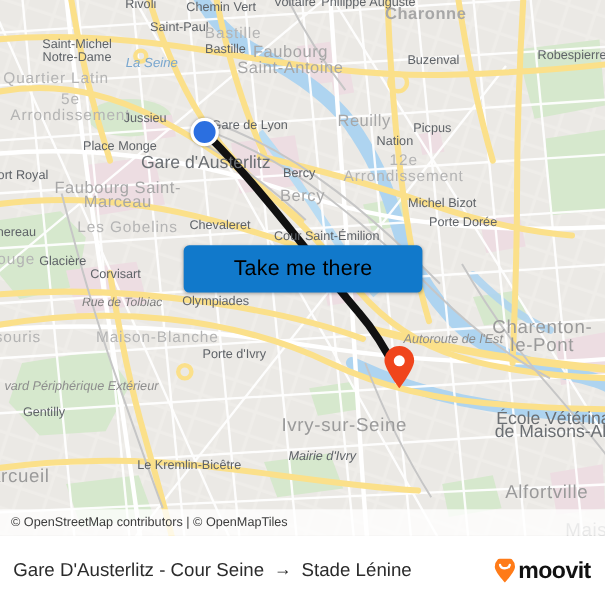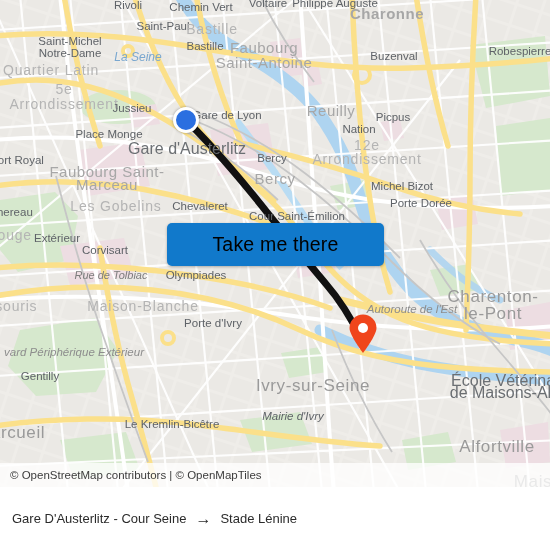--- a/index.html
+++ b/index.html
@@ -41,21 +41,21 @@
 
   
   #attrib{position:absolute;left:0;top:463px;width:550px;height:24px;
       background:rgba(255,255,255,.78);display:flex;align-items:center;}
   #attrib span{font-size:11.5px;color:#3c3c3c;padding-left:10px;}
 
   
   #footer{position:absolute;left:0;top:487px;width:550px;height:63px;background:#fff;
       display:flex;align-items:center;}
   #trip{display:flex;align-items:center;padding-left:12px;flex:1;min-width:0;}
-  #trip .stop{font-size:13px;color:#2b2b2b;white-space:nowrap;}
+  #trip .stop{font-size:17px;color:#2b2b2b;white-space:nowrap;}
   #trip .arrow{font-size:16px;color:#2b2b2b;margin:0 9px;}
   #brand{display:flex;align-items:center;padding-right:13px;}
   #brand .wordmark{font-size:21px;font-weight:bold;color:#111;letter-spacing:-.5px;margin-left:2px;}
 </style>
 </head>
 <body>
 
 <div id="app">
 
   <div id="map">
@@ -231,21 +231,21 @@
         <div class="lbl city2" style="left: 107px; top: 172px;">Faubourg Saint-</div>
         <div class="lbl city2" style="left: 107px; top: 185px;">Marceau</div>
         <div class="lbl city2" style="left: 275px; top: 179px;">Bercy</div>
         <div class="lbl poi" style="left: 402px; top: 186px;">Michel Bizot</div>
         <div class="lbl poi" style="left: 12px; top: 212px;">chereau</div>
         <div class="lbl district" style="left: 116px; top: 207px;">Les Gobelins</div>
         <div class="lbl poi" style="left: 200px; top: 206px;">Chevaleret</div>
         <div class="lbl poi" style="left: 421px; top: 203px;">Porte Dorée</div>
         <div class="lbl poi" style="left: 297px; top: 216px;">Cour Saint-Émilion</div>
         <div class="lbl district" style="left: 12px; top: 236px;">rouge</div>
-        <div class="lbl poi" style="left: 57px; top: 238px;">Extérieur</div>
+        <div class="lbl poi" style="left: 57px; top: 238px;">Glacière</div>
         <div class="lbl poi" style="left: 105px; top: 250px;">Corvisart</div>
         <div class="lbl road" style="left: 111px; top: 275px;">Rue de Tolbiac</div>
         <div class="lbl poi" style="left: 196px; top: 275px;">Olympiades</div>
         <div class="lbl city" style="left: 493px; top: 297px;">Charenton-</div>
         <div class="lbl city" style="left: 493px; top: 314px;">le-Pont</div>
         <div class="lbl district" style="left: 14px; top: 307px;">tsouris</div>
         <div class="lbl district" style="left: 143px; top: 307px;">Maison-Blanche</div>
         <div class="lbl hw" style="left: 412px; top: 309px;">Autoroute de l'Est</div>
         <div class="lbl poi" style="left: 213px; top: 323px;">Porte d'Ivry</div>
         <div class="lbl city" style="left: 313px; top: 386px;">Ivry-sur-Seine</div>
@@ -275,15 +275,22 @@
       <span>© OpenStreetMap contributors | © OpenMapTiles</span>
     </div>
   </div>
 
   <div id="footer">
     <div id="trip">
       <span class="stop">Gare D'Austerlitz - Cour Seine</span>
       <span class="arrow">→</span>
       <span class="stop">Stade Lénine</span>
     </div>
+    <div id="brand">
+      <svg width="20" height="22" viewBox="0 0 20 22" xmlns="http://www.w3.org/2000/svg">
+        <path d="M10 21.5 C10 21.5 19.2 11.8 19.2 7.2 A9.2 9.2 0 1 0 0.8 7.2 C0.8 11.8 10 21.5 10 21.5 Z" fill="#ff7b18"></path>
+        <path d="M5.6 5.6 C6.4 9.6 13.6 9.6 14.4 5.6" fill="none" stroke="#ffffff" stroke-width="2.1" stroke-linecap="round"></path>
+      </svg>
+      <span class="wordmark">moovit</span>
+    </div>
   </div>
 
 </div>
 
 </body></html>

